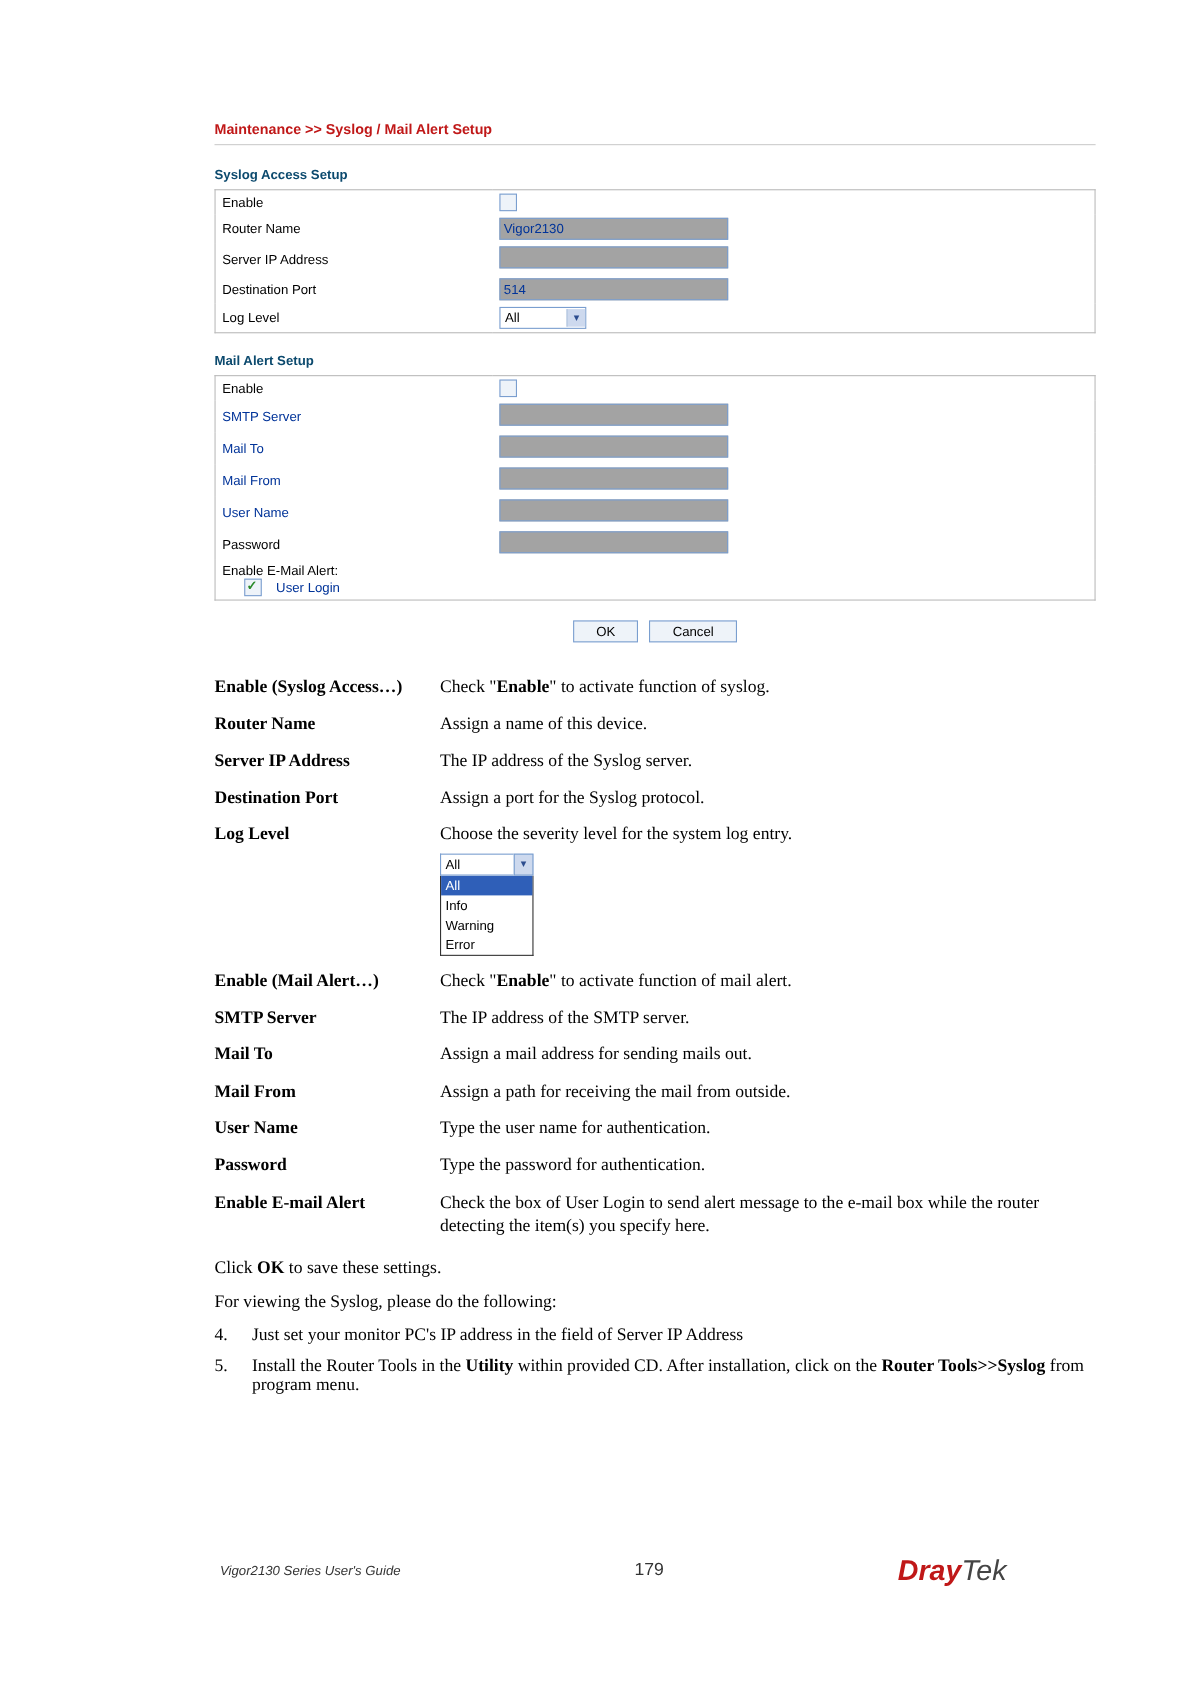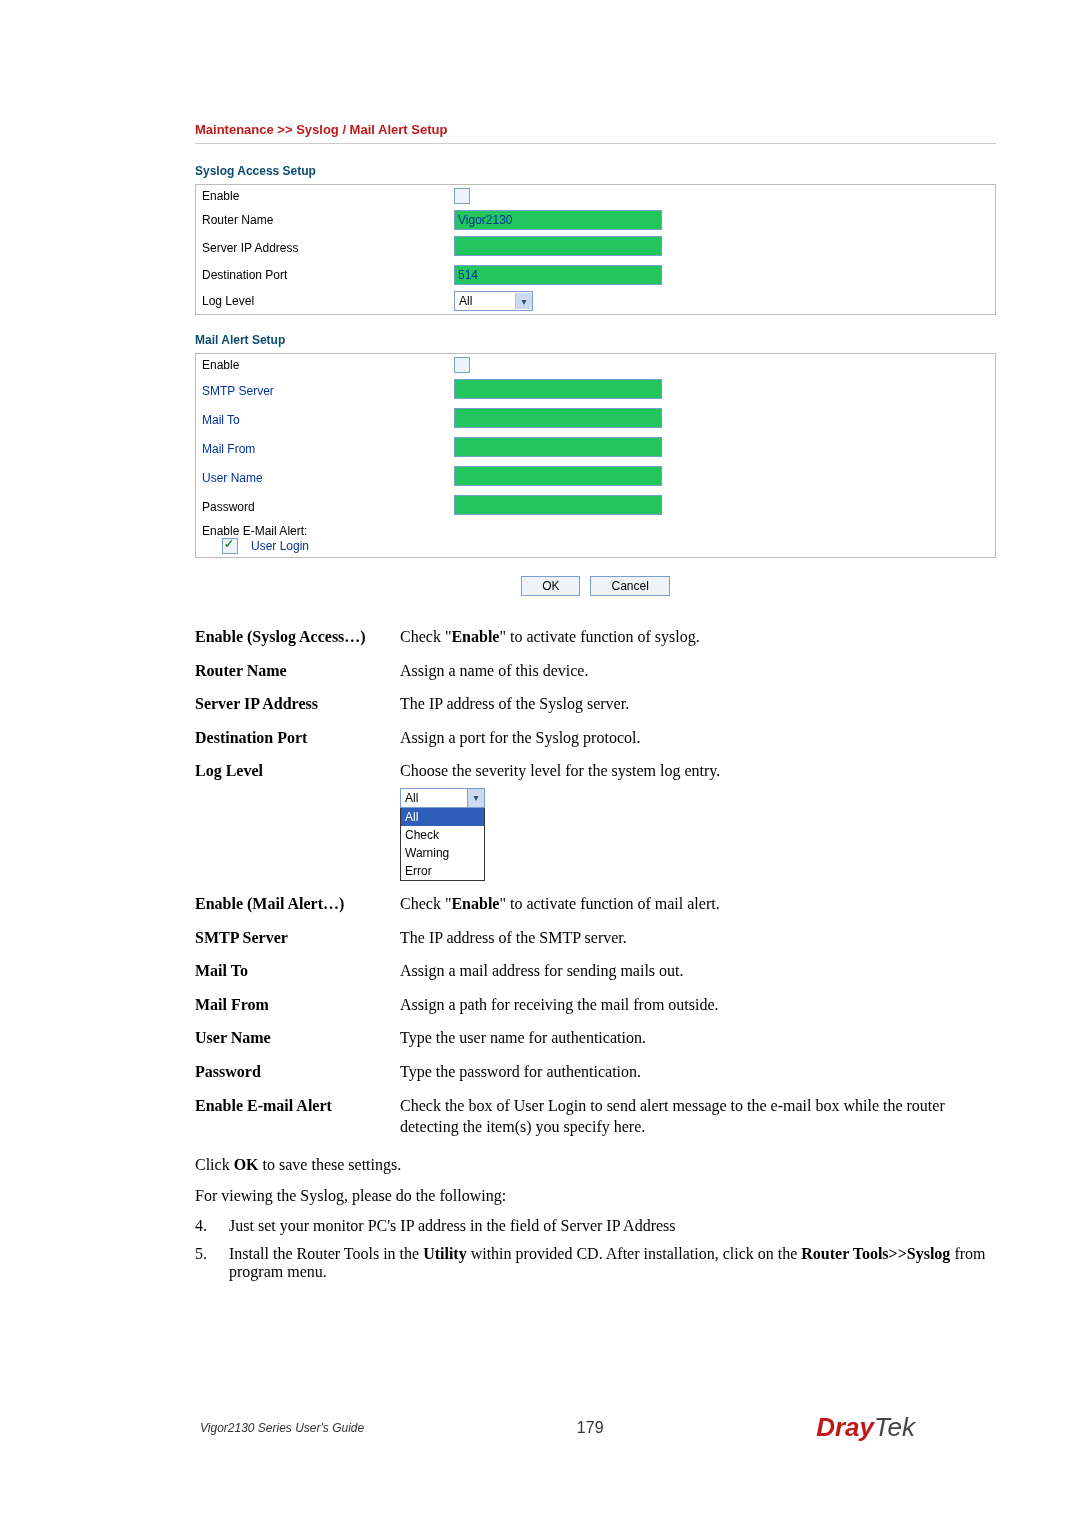--- a/index.html
+++ b/index.html
@@ -6,21 +6,20 @@
       margin: 0;
       padding: 0;
       font-family: "Times New Roman", Times, serif;
       background: #fff;
       width: 1080px;
       height: 1528px;
       position: relative;
     }
     .page {
       padding: 110px 84px 0 195px;
-      margin-top: 12px;
     }
     .breadcrumb-title {
       color: #c01818;
       font-family: Arial, sans-serif;
       font-weight: bold;
       font-size: 13px;
       margin-bottom: 6px;
     }
     .hr-line {
       border: none;
@@ -51,21 +50,21 @@
     .config-table td.label-cell {
       width: 240px;
     }
     .faux-input {
       border: 1px solid #7a9ecf;
       height: 18px;
       line-height: 18px;
       padding: 0 3px;
       font-size: 12px;
       color: #003399;
-      background: #22c55e;
+      background: #a3a3a3;
       width: 200px;
       display: inline-block;
     }
     .faux-checkbox {
       display: inline-block;
       width: 14px;
       height: 14px;
       border: 1px solid #7a9ecf;
       background: #eef3f9;
       vertical-align: middle;
@@ -339,21 +338,21 @@
       <td class="term">Log Level</td>
       <td class="def-text">
         <span>Choose the severity level for the system log entry.</span>
         <div class="dropdown-img">
           <div class="dd-top">
             <div class="dd-val">All</div>
             <div class="dd-arrow">▾</div>
           </div>
           <div class="dd-list">
             <div class="dd-opt selected">All</div>
-            <div class="dd-opt">Check</div>
+            <div class="dd-opt">Info</div>
             <div class="dd-opt">Warning</div>
             <div class="dd-opt">Error</div>
           </div>
         </div>
       </td>
     </tr>
     <tr>
       <td class="term">Enable (Mail Alert…)</td>
       <td class="def-text">
         <span>Check "</span><b>Enable</b><span>" to activate function of mail alert.</span>

